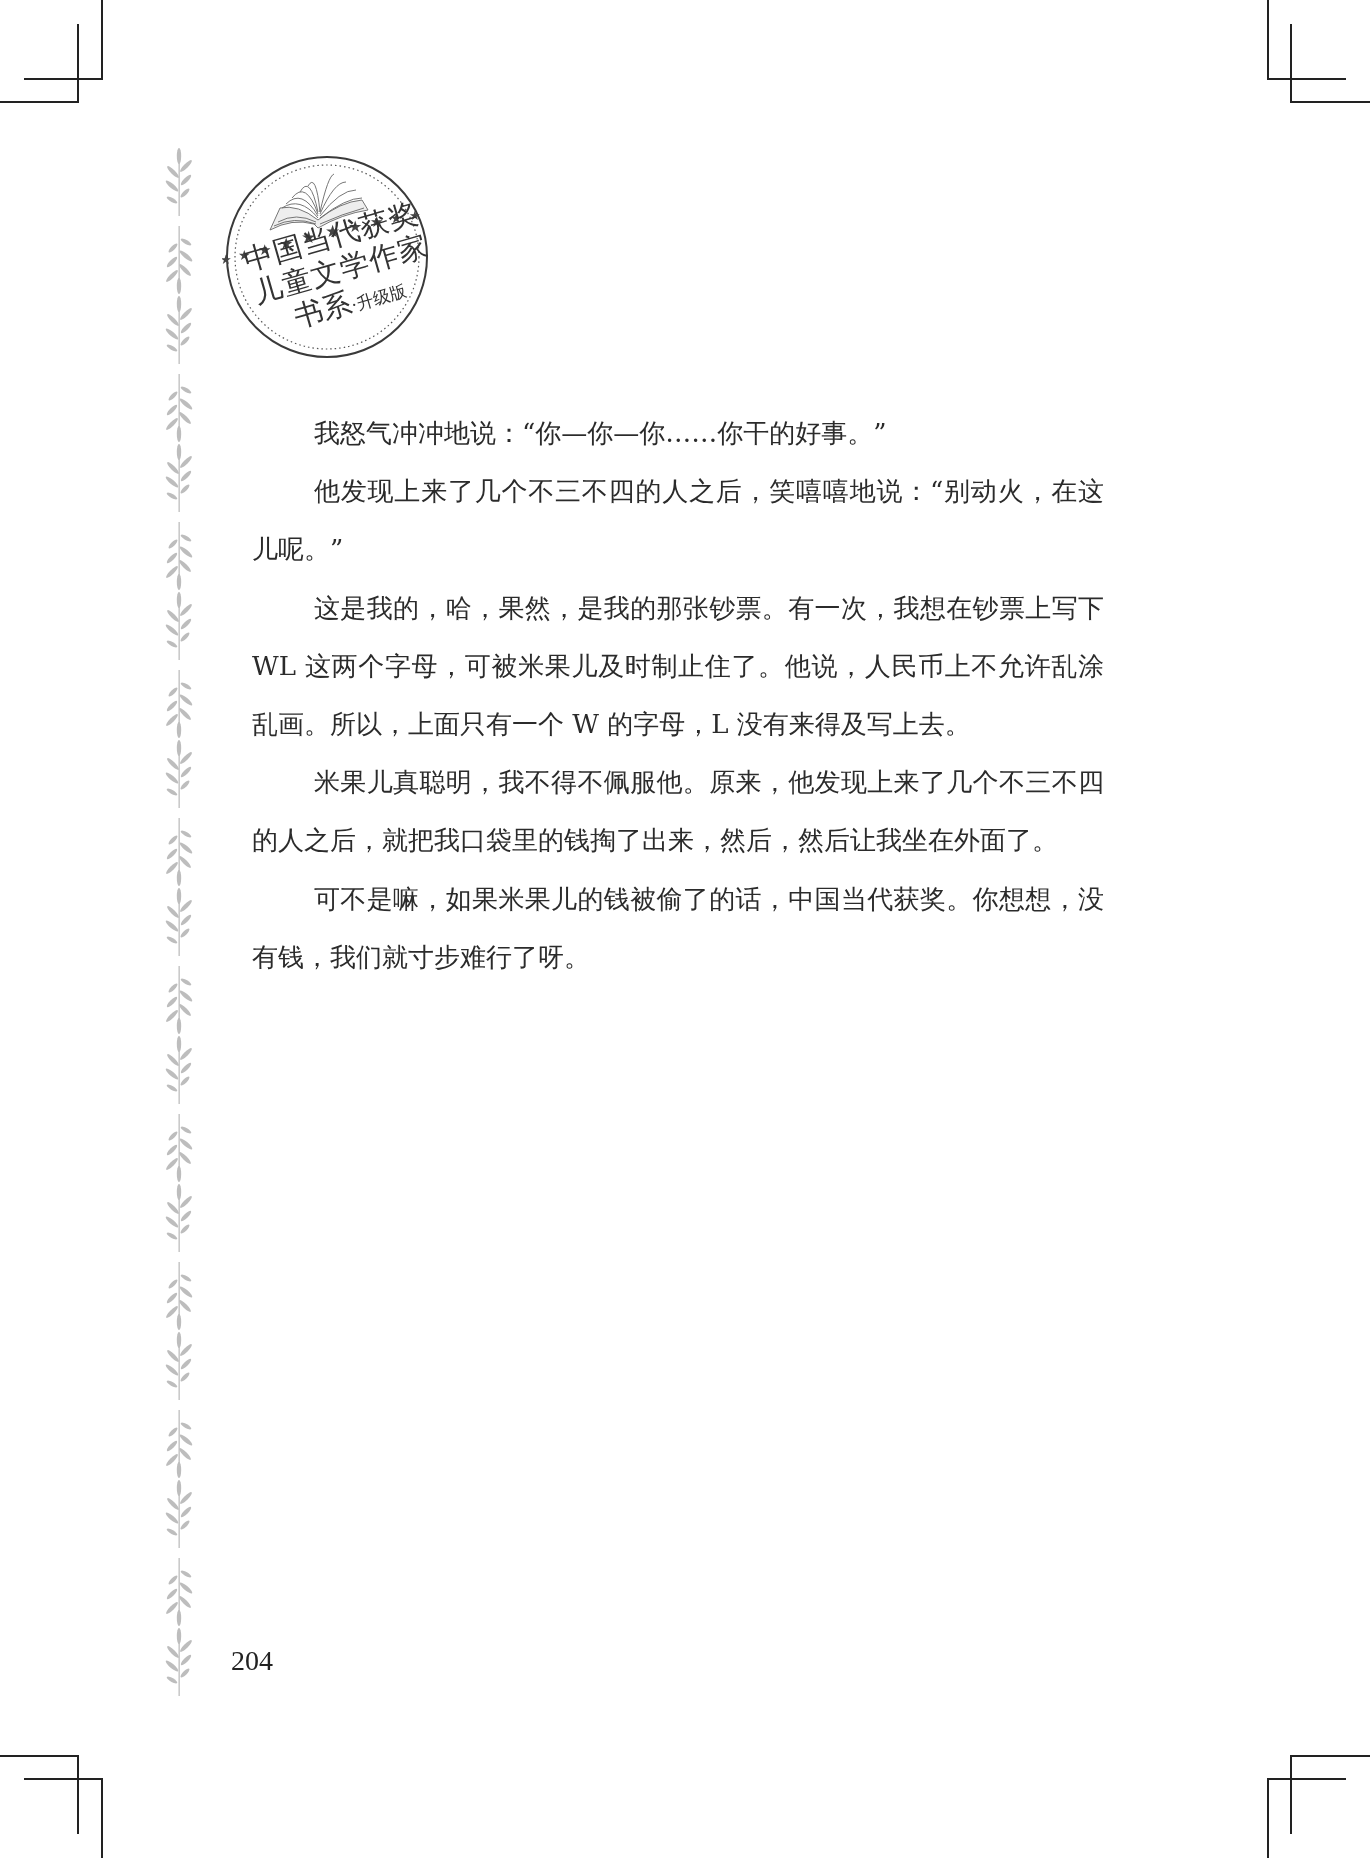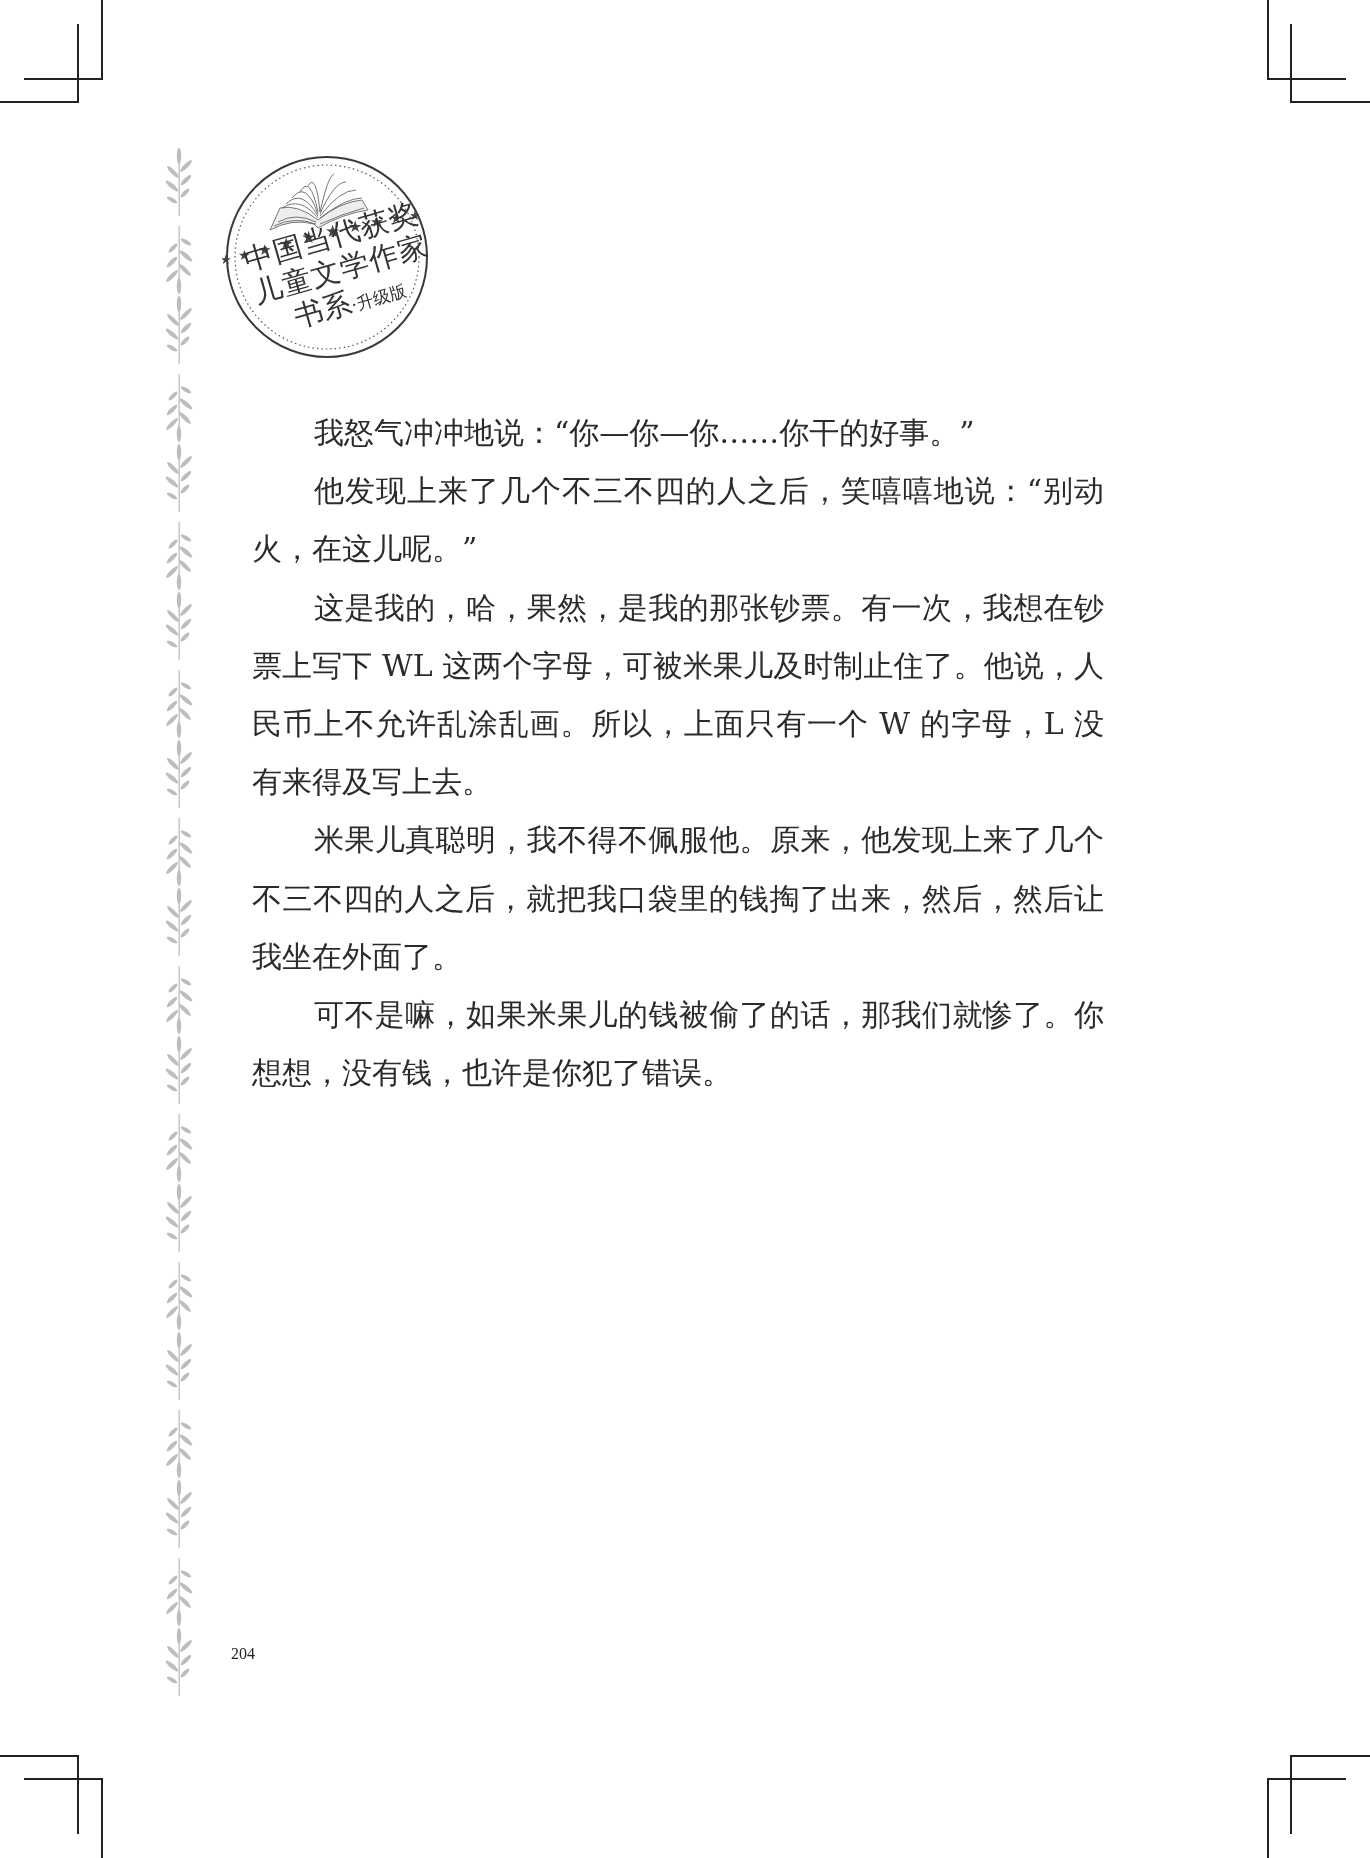--- a/index.html
+++ b/index.html
@@ -4,23 +4,23 @@
 <style>
   html, body { margin: 0; padding: 0; background: #ffffff; }
   body { width: 1370px; height: 1858px; position: relative; overflow: hidden; font-family: "DejaVu Serif", "Liberation Serif", serif; color: #2a2a2a; }
   .crop { position: absolute; background: #222; }
   .vine { position: absolute; left: 160px; top: 148px; width: 40px; height: 1580px; }
   .badge { position: absolute; left: 222px; top: 152px; width: 210px; height: 210px; }
   .badge-text { position: absolute; left: 246px; top: 218px; width: 190px; transform: rotate(-16deg); transform-origin: 50% 50%; text-align: center; color: #333; font-family: "DejaVu Serif", serif; }
   .badge-text .l1, .badge-text .l2 { font-size: 29px; line-height: 34px; letter-spacing: 1px; white-space: nowrap; }
   .badge-text .l3 { font-size: 29px; line-height: 34px; white-space: nowrap; }
   .badge-text .l3 small { font-size: 17px; }
-  .body-text { position: absolute; left: 252px; top: 404px; width: 852px; font-size: 30px; line-height: 58.2px; color: #2b2b2b; text-align: justify; }
+  .body-text { position: absolute; left: 252px; top: 404px; width: 852px; font-size: 26px; line-height: 58.2px; color: #2b2b2b; text-align: justify; }
   .body-text p { margin: 0; text-indent: 62px; }
-  .page-number { position: absolute; left: 231px; top: 1645px; font-size: 16px; color: #222; font-family: "Liberation Serif", serif; }
+  .page-number { position: absolute; left: 231px; top: 1645px; font-size: 28px; color: #222; font-family: "Liberation Serif", serif; }
 </style>
 </head>
 <body>
 
 <div class="crop" style="left:101px;top:0;width:2px;height:79px;"></div>
 <div class="crop" style="left:24px;top:78px;width:79px;height:2px;"></div>
 <div class="crop" style="left:77px;top:24px;width:2px;height:79px;"></div>
 <div class="crop" style="left:0;top:101px;width:79px;height:2px;"></div>
 
 <div class="crop" style="left:1267px;top:0;width:2px;height:79px;"></div>
@@ -121,16 +121,16 @@
   <div class="l1">中国当代获奖</div>
   <div class="l2">儿童文学作家</div>
   <div class="l3"><span>书系</span><small>·升级版</small></div>
 </div>
 
 <div class="body-text">
   <p>我怒气冲冲地说：“你—你—你……你干的好事。”</p>
   <p>他发现上来了几个不三不四的人之后，笑嘻嘻地说：“别动火，在这儿呢。”</p>
   <p>这是我的，哈，果然，是我的那张钞票。有一次，我想在钞票上写下 WL 这两个字母，可被米果儿及时制止住了。他说，人民币上不允许乱涂乱画。所以，上面只有一个 W 的字母，L 没有来得及写上去。</p>
   <p>米果儿真聪明，我不得不佩服他。原来，他发现上来了几个不三不四的人之后，就把我口袋里的钱掏了出来，然后，然后让我坐在外面了。</p>
-  <p>可不是嘛，如果米果儿的钱被偷了的话，那我们就惨了。你想想，没有钱，也许是你犯了错误。</p>
+  <p>可不是嘛，如果米果儿的钱被偷了的话，中国当代获奖。你想想，没有钱，我们就寸步难行了呀。</p>
 </div>
 
 <div class="page-number">204</div>
 
 </body></html>

